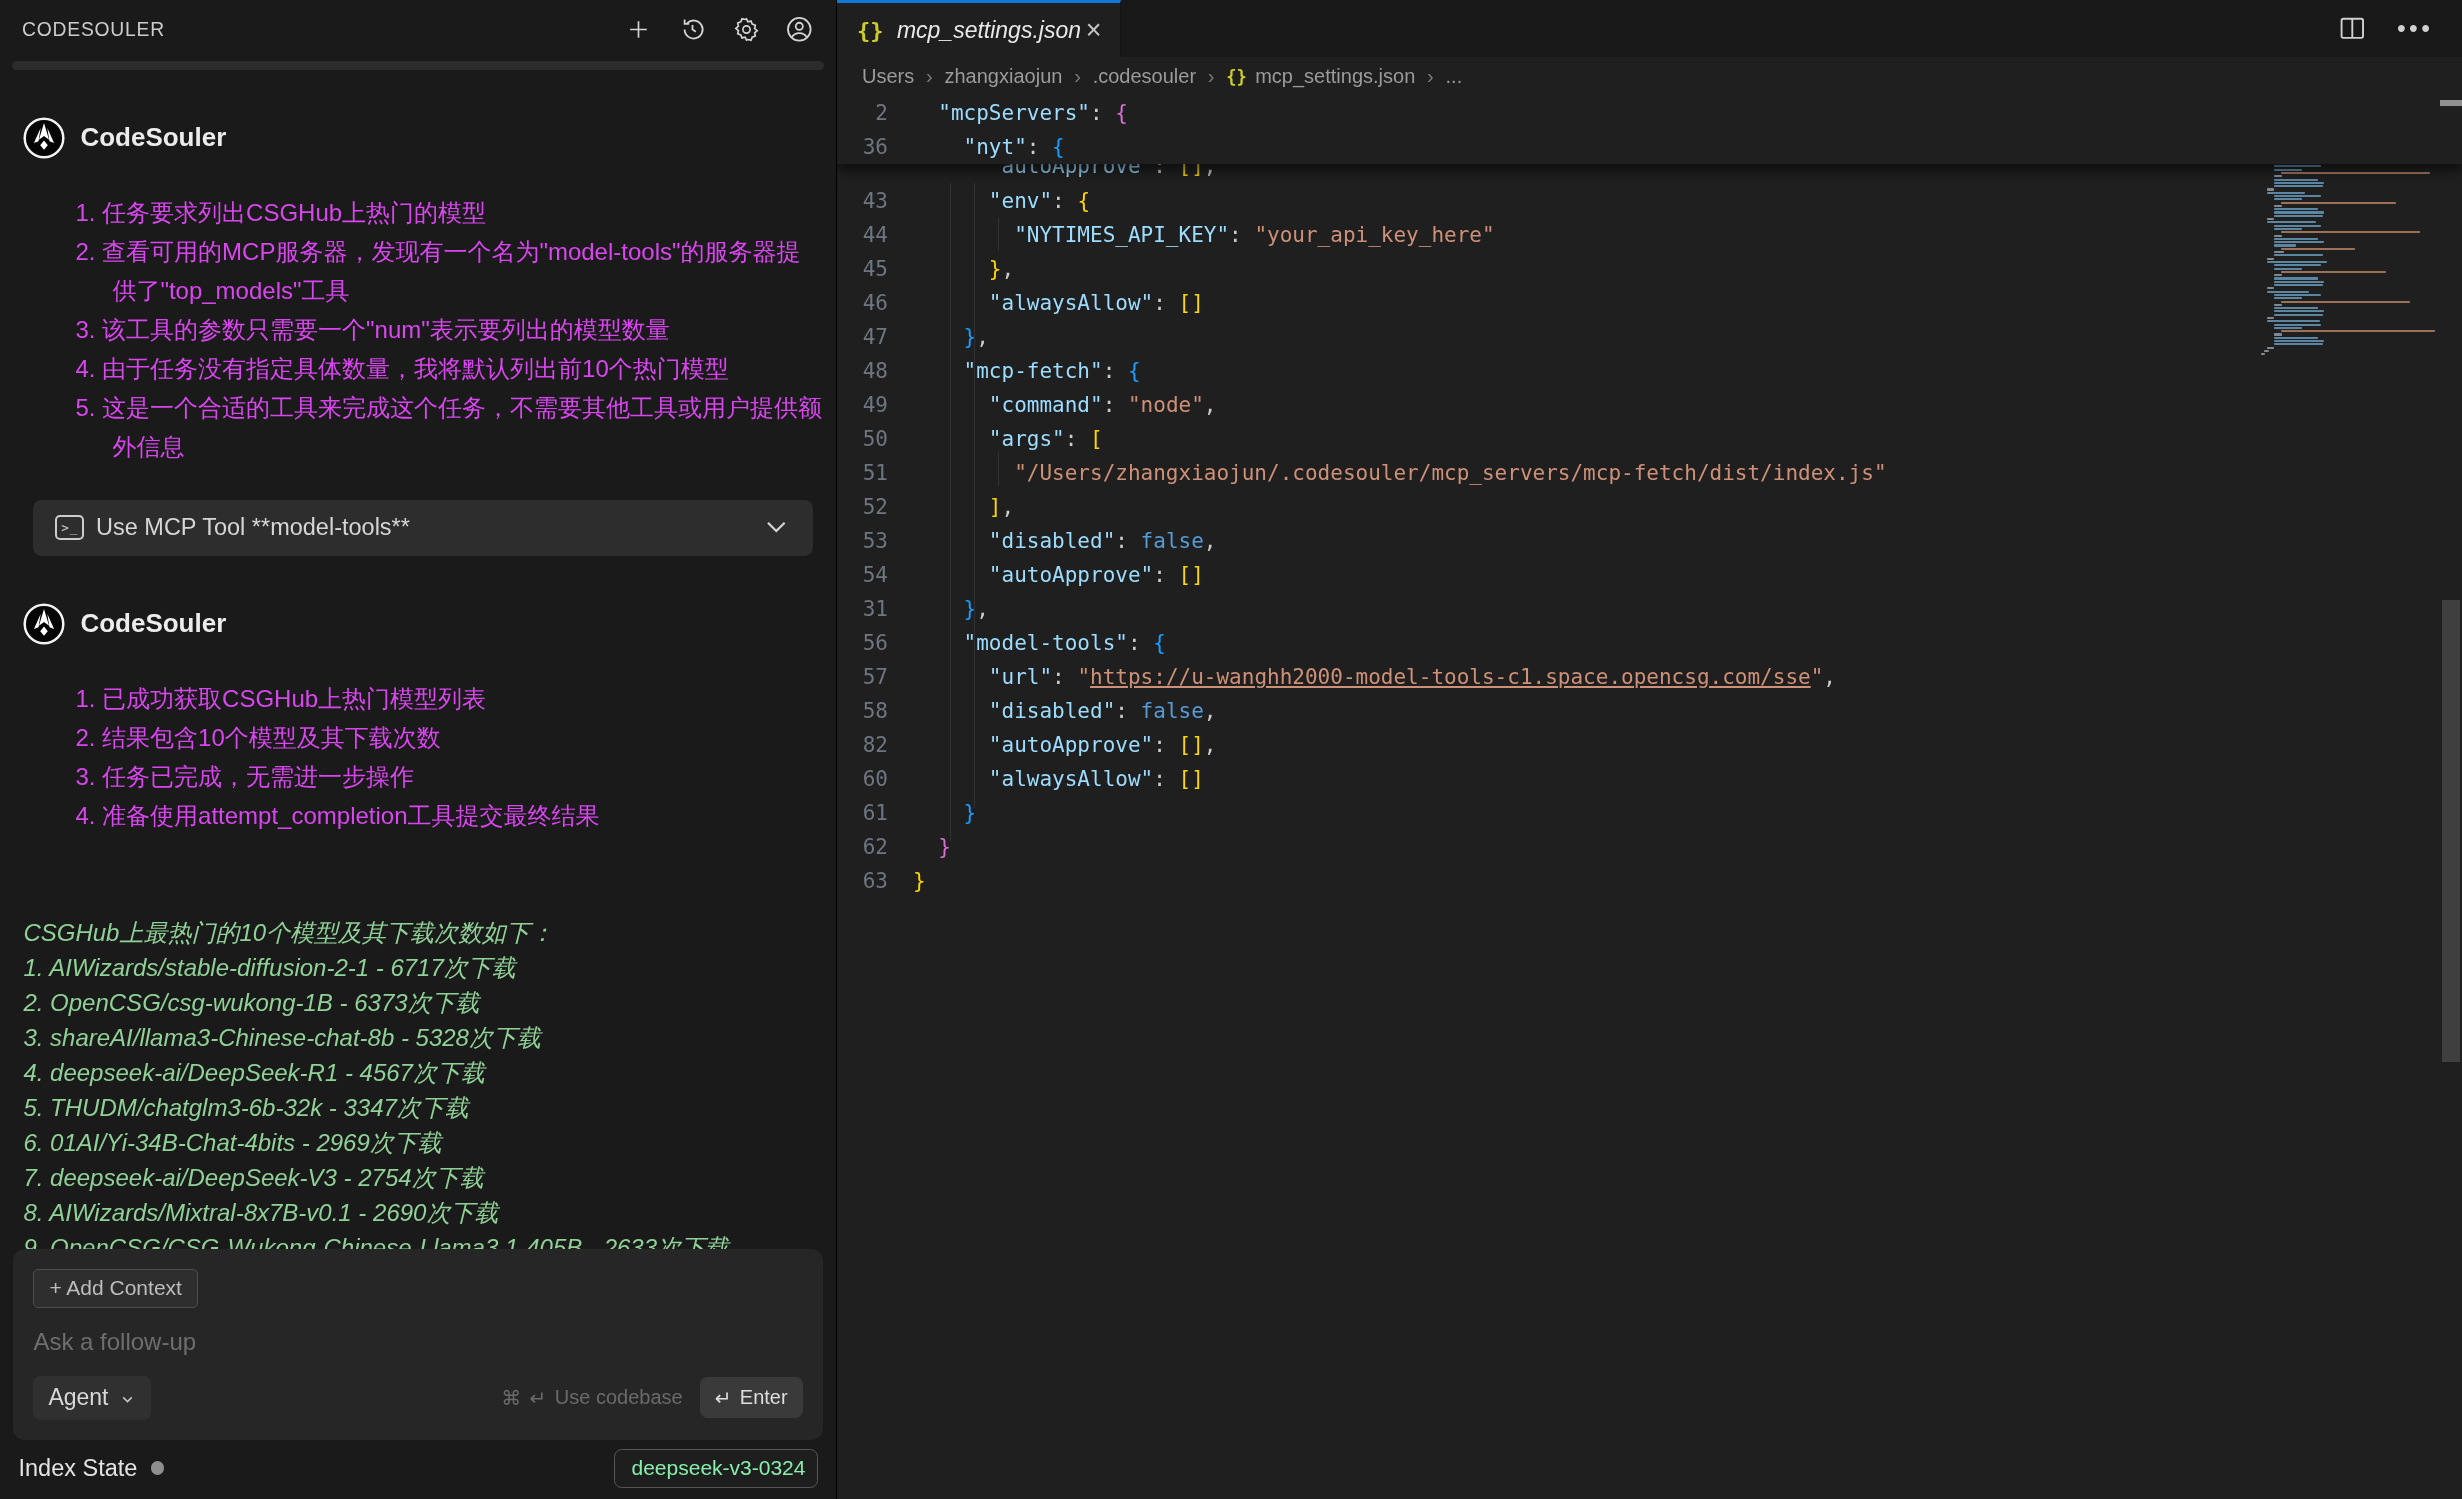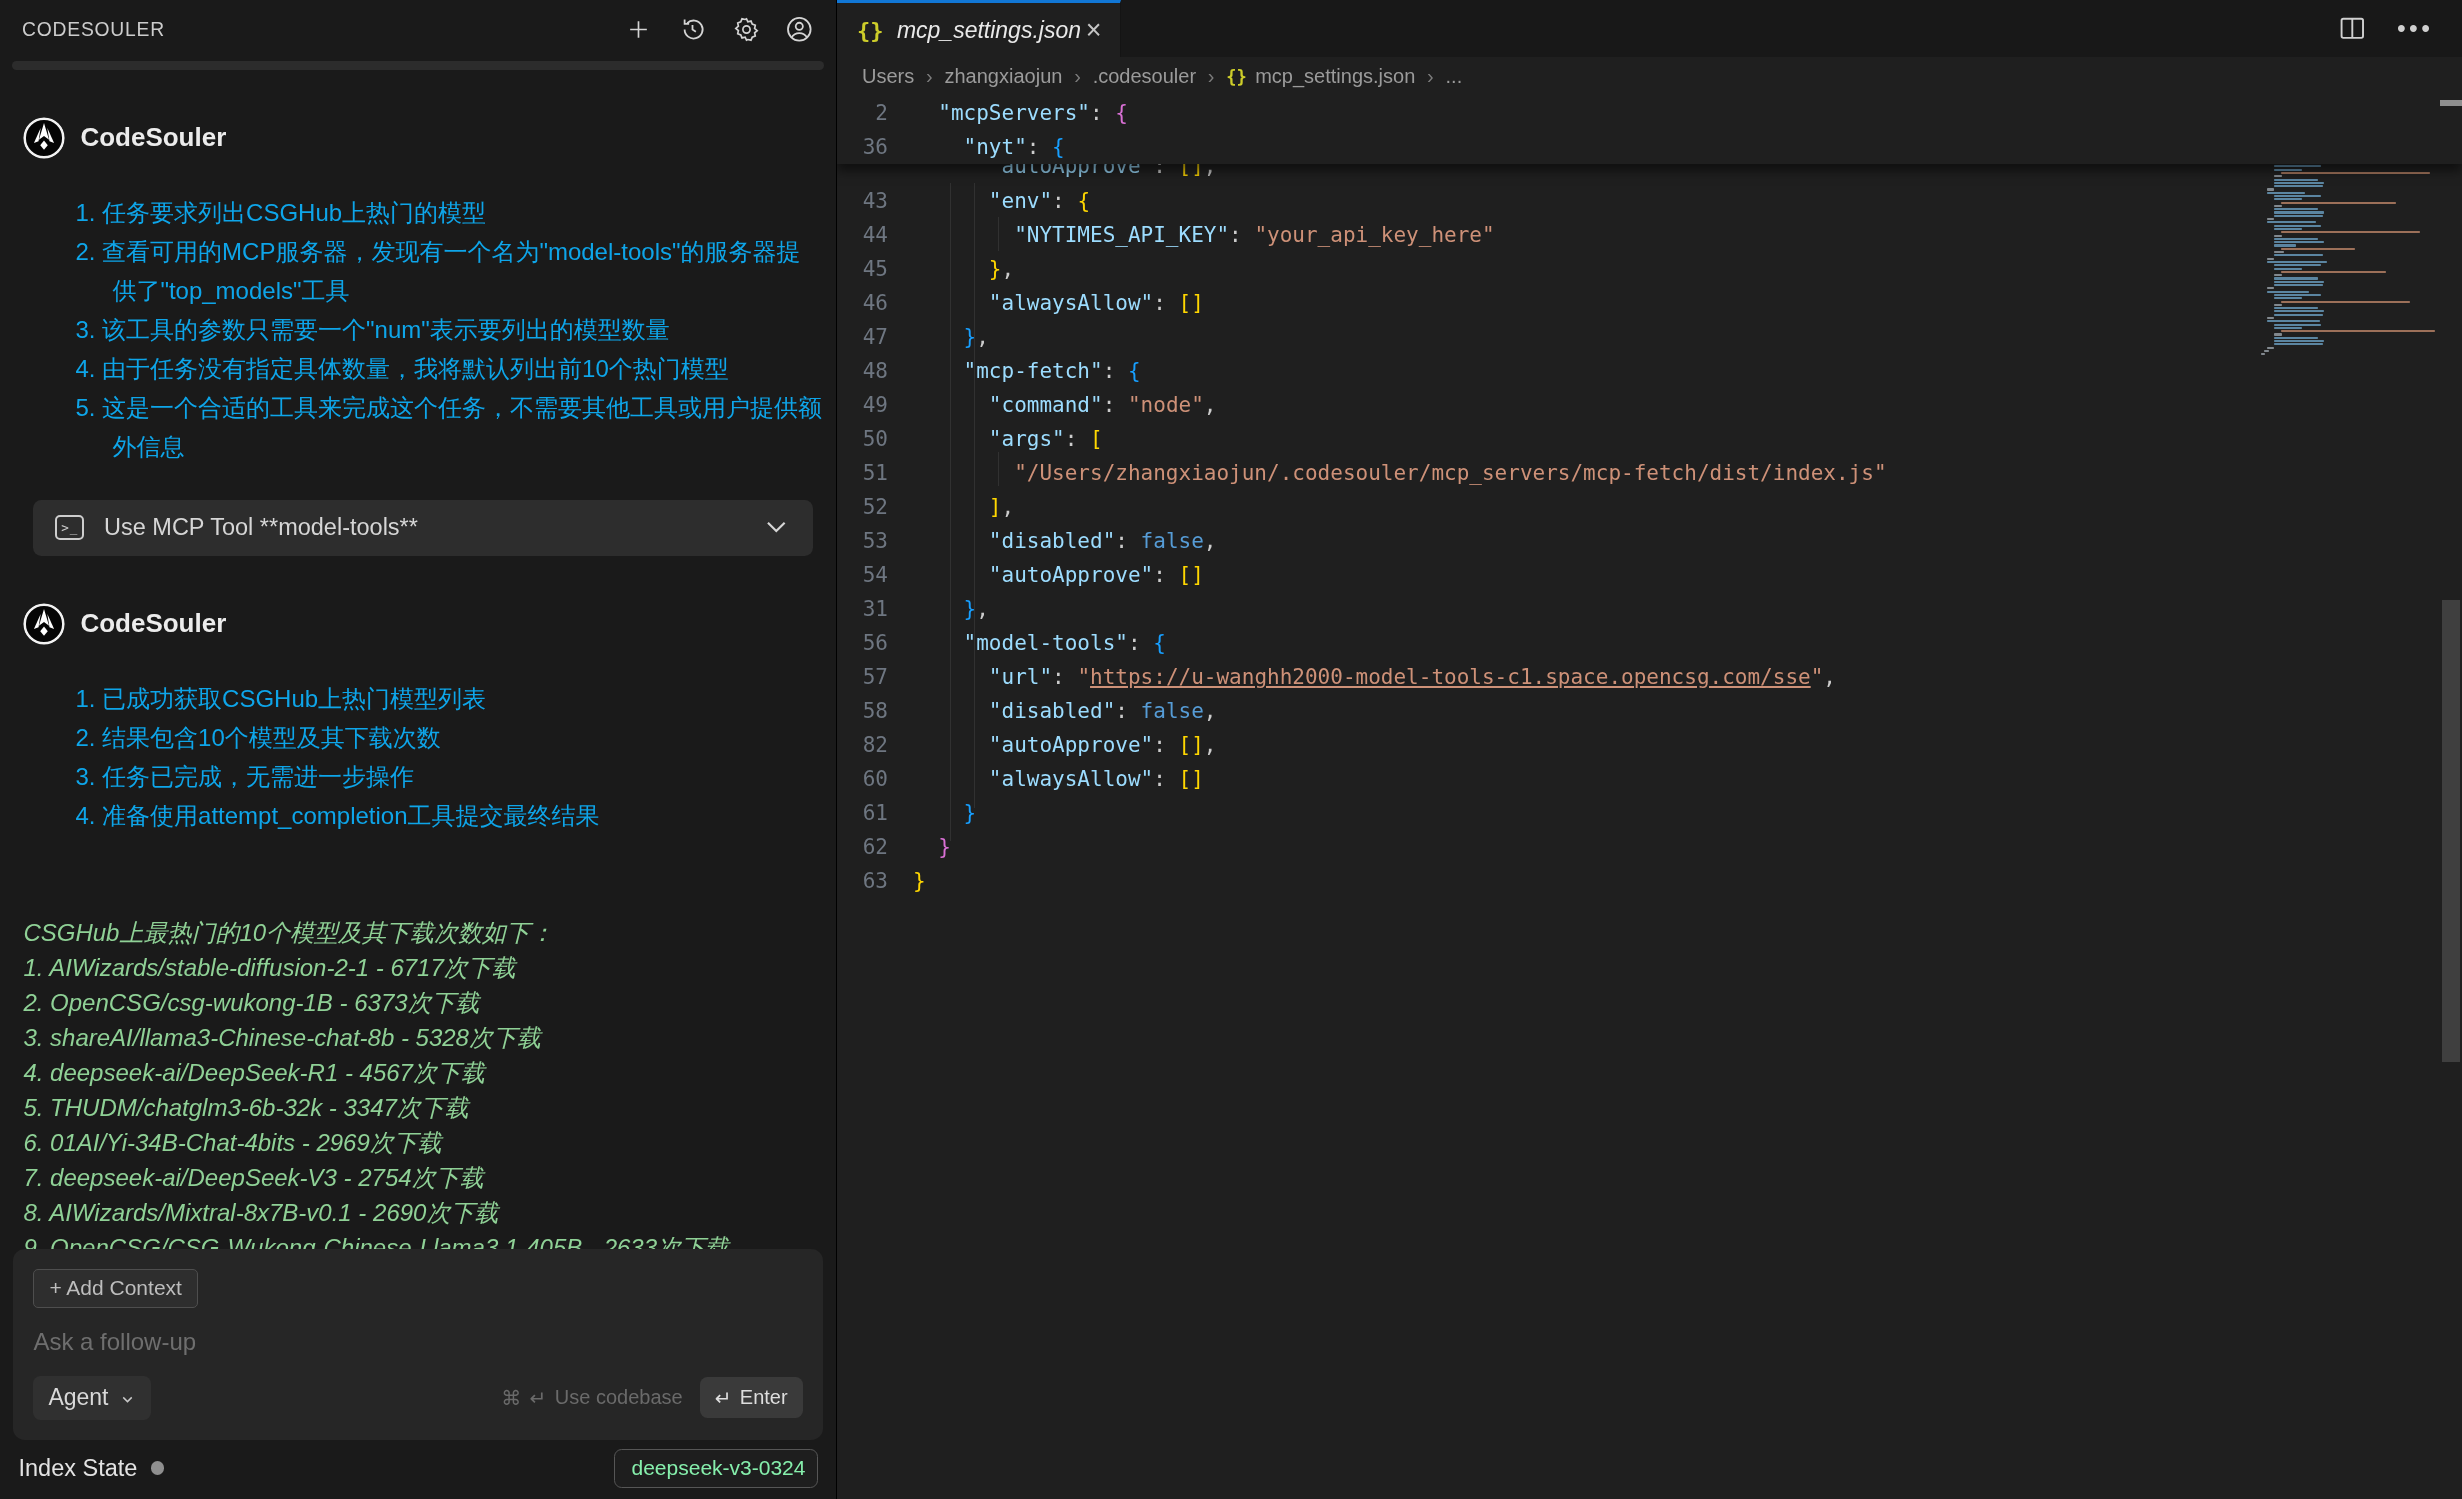--- a/index.html
+++ b/index.html
@@ -17,29 +17,29 @@
     color:#d4d4d4; cursor:pointer; }
   .hicon svg { display:block; }
   .top-divider { height:9.2px; border-radius:5px; background:#2c2c2c; margin:1.7px 11.8px 0 11.8px; }
 
   .chat { flex:1; overflow:hidden; padding:0 13.4px; position:relative; }
   .message { margin-top:47px; padding-left:10px; }
   .msg-head { display:flex; align-items:center; gap:15px; }
   .avatar { width:42px; height:42px; border-radius:50%; }
   .msg-sender { font-size:26px; font-weight:bold; color:#ececec; }
   .msg-list { margin-top:34px; }
-  .msg-item { font-size:24px; line-height:39px; color:#0ea5e9;
+  .msg-item { font-size:24px; line-height:39px; color:#d946ef;
     padding-left:89px; text-indent:-37px; }
 
   .tool-bar { margin:34px 10px 0 20px; height:56px; background:#2d2d2d; border-radius:8.4px;
     display:flex; align-items:center; padding:0 22px; cursor:pointer; }
   .term-icon { width:28.6px; height:25px; border:2.1px solid #cdcdcd; border-radius:5px;
     color:#cdcdcd; font-size:12.6px; font-family:"DejaVu Sans Mono", monospace;
     display:flex; align-items:center; justify-content:center; letter-spacing:0.8px; }
-  .tool-label { margin-left:20px; font-size:23.5px; color:#d6d6d6; }
+  .tool-label { margin-left:12px; font-size:23.5px; color:#d6d6d6; }
   .tool-chevron { margin-left:auto; color:#d6d6d6; }
 
   .result { margin-top:80px; padding-left:10px; font-style:italic; color:#8fd196; }
   .result div { font-size:24px; line-height:35px; }
 
   .composer { margin:0 13.4px 8.4px 13.4px; height:191px; background:#262626; border-radius:11.8px;
     padding:20px; display:flex; flex-direction:column; }
   .addctx { align-self:flex-start; display:inline-flex; align-items:center; gap:6.7px;
     background:#2e2e2e; border:1.3px solid #4e4e4e; border-radius:5px; padding:6.7px 15px;
     color:#bdbdbd; font-size:21px; cursor:pointer; }

